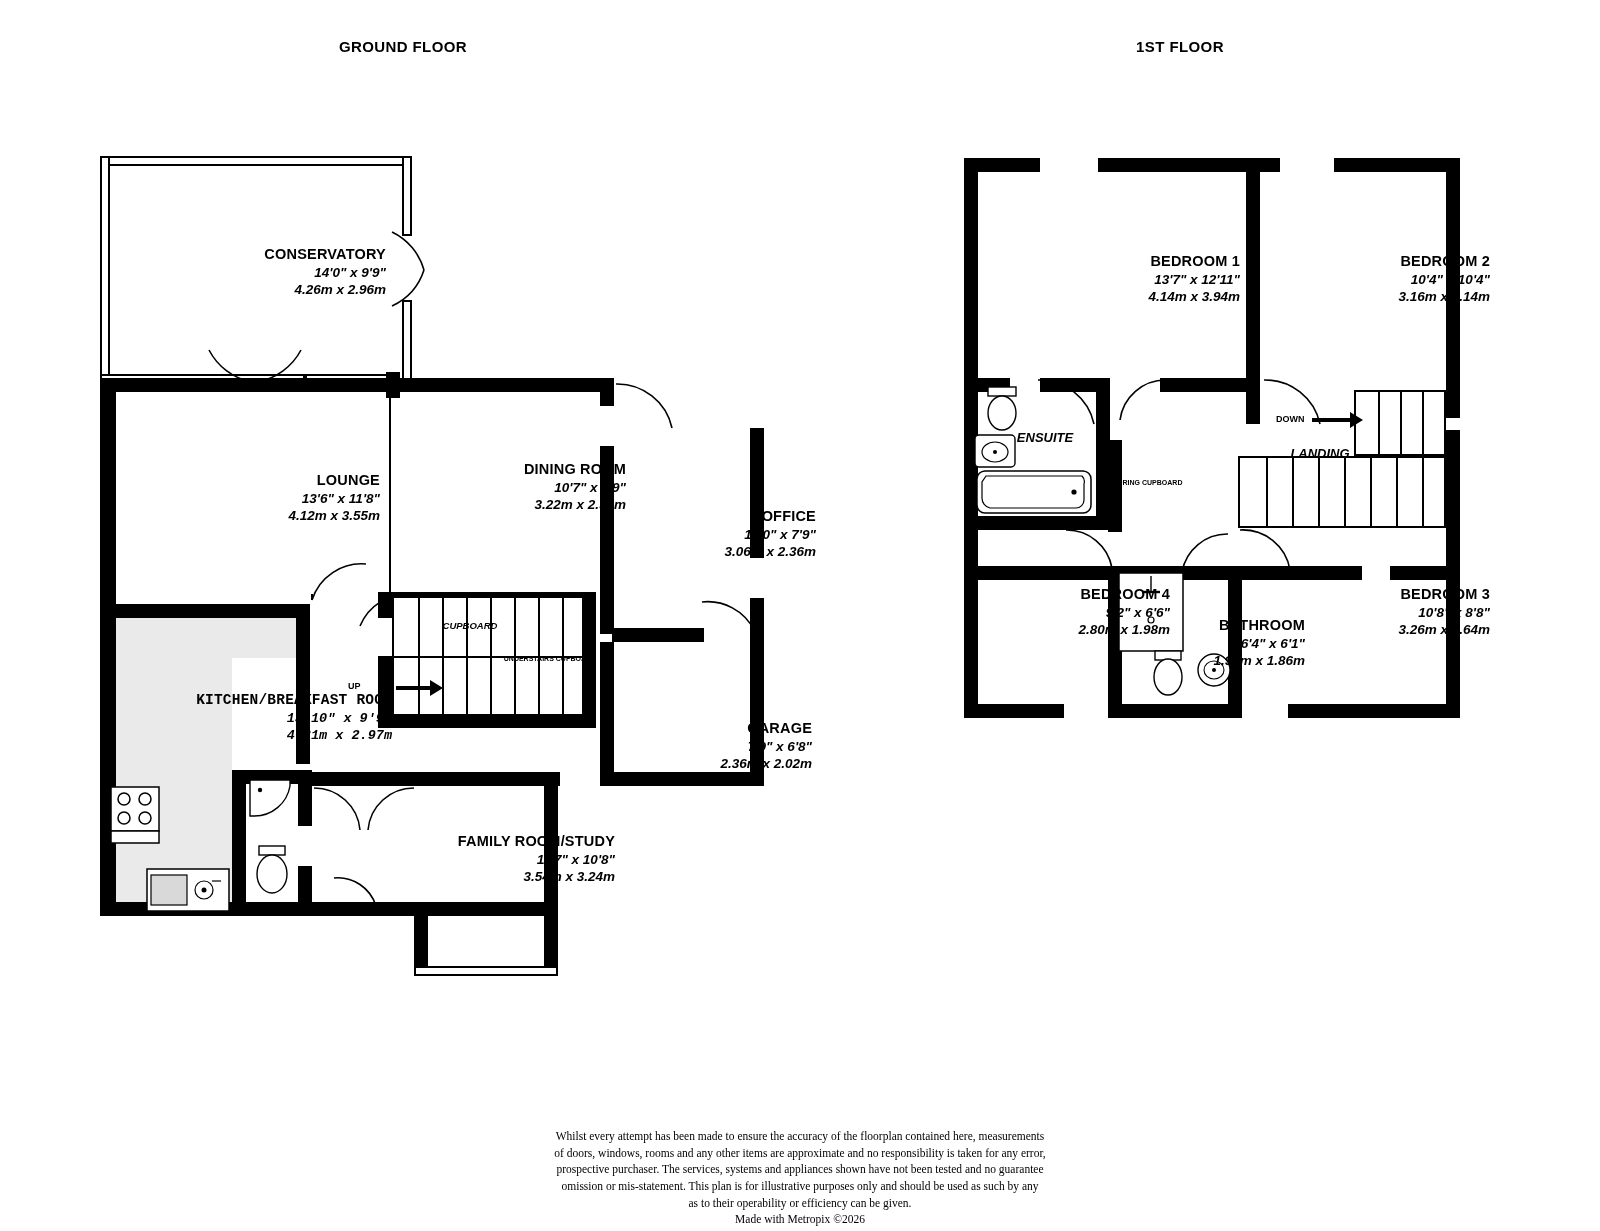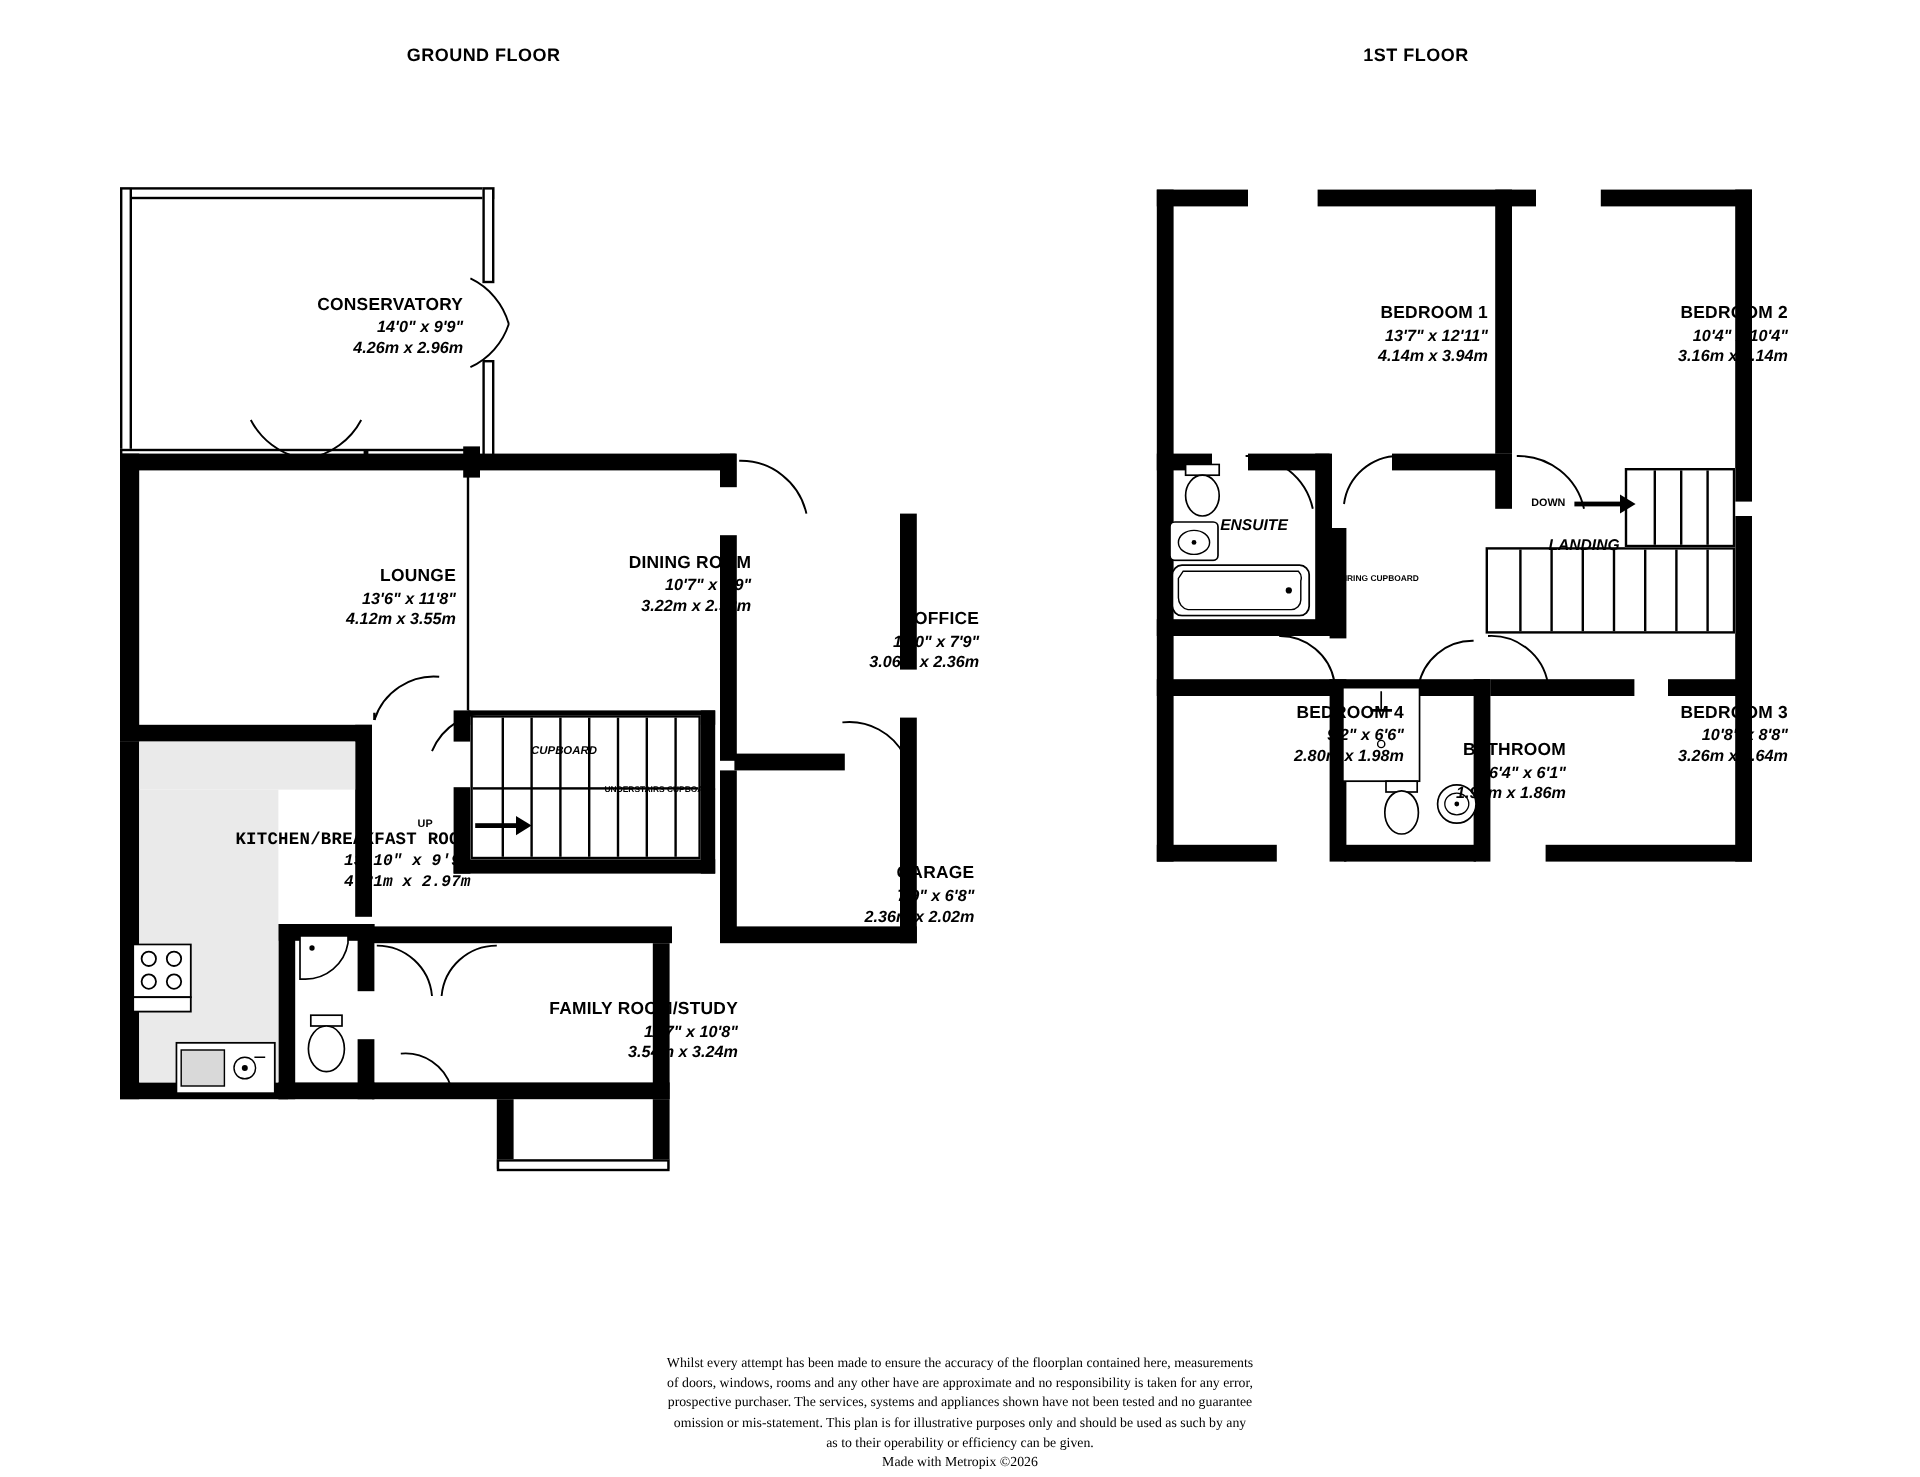--- a/index.html
+++ b/index.html
@@ -472,20 +472,20 @@
       <span class="d2">1.92m  x 1.86m</span>
     </div>
 
     <div class="small-label" style="left:975px; top:430px; width:140px; font-size:13px;">ENSUITE</div>
     <div class="small-label" style="left:1240px; top:446px; width:160px; font-size:13px;">LANDING</div>
     <div class="tiny-label" style="left:1094px; top:479px; width:110px;">AIRING CUPBOARD</div>
   </div>
 
   <div class="disclaimer" style="left:490px; top:1128px;">
     <div>Whilst every attempt has been made to ensure the accuracy of the floorplan contained here, measurements</div>
-    <div>of doors, windows, rooms and any other have are approximate and no responsibility is taken for any error,</div>
+    <div>of doors, windows, rooms and any other items are approximate and no responsibility is taken for any error,</div>
     <div>prospective purchaser. The services, systems and appliances shown have not been tested and no guarantee</div>
     <div>omission or mis-statement. This plan is for illustrative purposes only and should be used as such by any</div>
     <div>as to their operability or efficiency can be given.</div>
     <div>Made with Metropix ©2026</div>
   </div>
 
 </div>
 
 </body></html>

